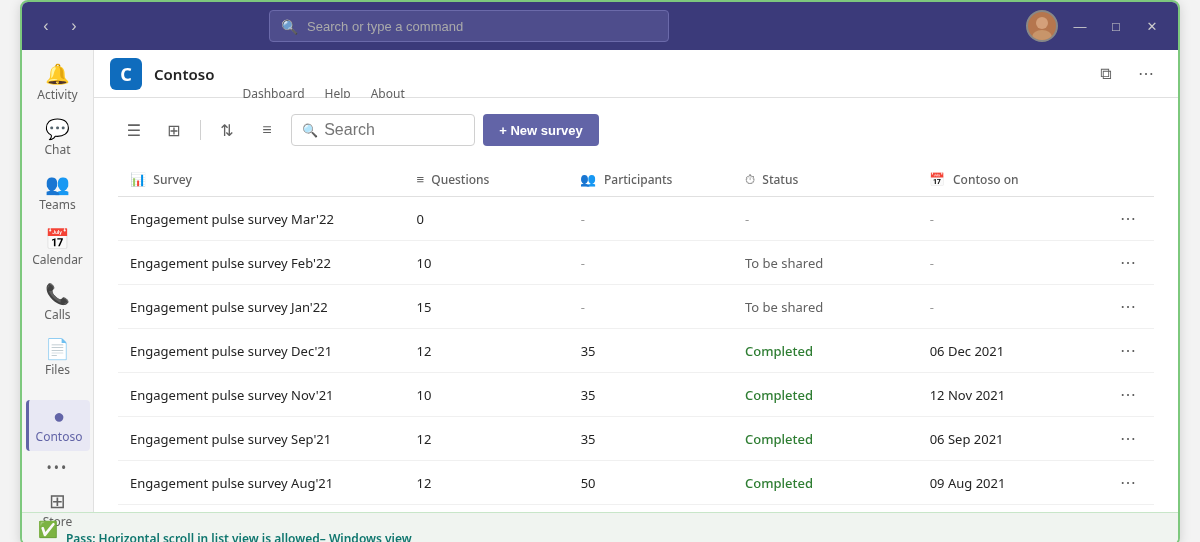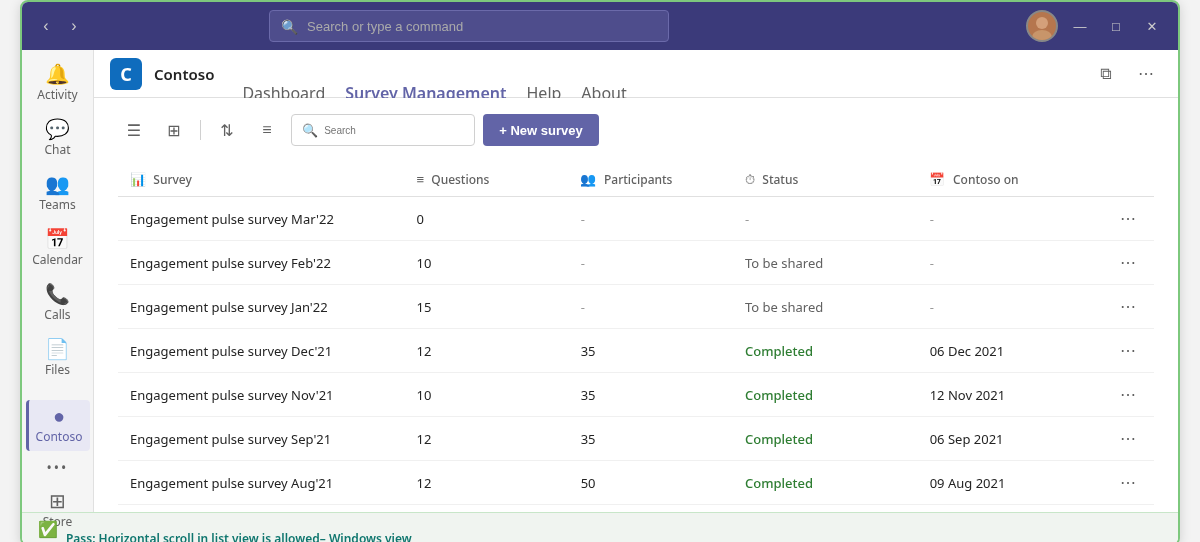--- a/index.html
+++ b/index.html
@@ -99,21 +99,21 @@
       gap: 4px;
     }
     .app-logo {
       width: 32px; height: 32px; background: #0f6cbd; border-radius: 6px;
       display: flex; align-items: center; justify-content: center; color: #fff; font-size: 18px; font-weight: bold; margin-right: 8px;
     }
     .app-name {
       font-size: 15px; font-weight: 600; color: #242424; margin-right: 16px;
     }
     .nav-link {
-      font-size: 16px; color: #616161; padding: 4px 8px; cursor: pointer; border-radius: 4px;
+      font-size: 12px; color: #616161; padding: 4px 8px; cursor: pointer; border-radius: 4px;
       text-decoration: none;
       margin-top: 39px;
     }
     .nav-link.active { color: #6264a7; font-weight: 600; border-bottom: 2px solid #6264a7; border-radius: 0; padding-bottom: 2px; }
     .nav-right { margin-left: auto; display: flex; gap: 8px; }
     .nav-icon-btn { background: none; border: none; cursor: pointer; color: #616161; font-size: 16px; width: 32px; height: 32px; display: flex; align-items: center; justify-content: center; border-radius: 4px; }
 
     
     .content-area {
       flex: 1;
@@ -127,21 +127,21 @@
       display: flex; align-items: center; margin-bottom: 16px;
     }
     .surveys-title { font-size: 18px; font-weight: 600; color: #242424; flex: 1; }
     .header-actions { display: flex; align-items: center; gap: 8px; }
     .view-btn { background: none; border: none; cursor: pointer; color: #616161; font-size: 16px; width: 32px; height: 32px; display: flex; align-items: center; justify-content: center; border-radius: 4px; }
     .divider-v { width: 1px; height: 20px; background: #d0d0d0; margin: 0 2px; }
     .search-input-wrap {
       border: 1px solid #d0d0d0; border-radius: 4px; display: flex; align-items: center;
       padding: 0 10px; height: 32px; gap: 6px; background: #fff;
     }
-    .search-input-wrap input { border: none; outline: none; font-size: 10px; color: #242424; width: 140px; }
+    .search-input-wrap input { border: none; outline: none; font-size: 16px; color: #242424; width: 140px; }
     .new-survey-btn {
       background: #6264a7; color: #fff; border: none; border-radius: 4px;
       padding: 0 16px; height: 32px; font-size: 13px; font-weight: 600; cursor: pointer;
       display: flex; align-items: center; gap: 6px; white-space: nowrap;
     }
 
     
     .surveys-table { width: 100%; border-collapse: collapse; }
     .surveys-table thead tr { border-bottom: 1px solid #e0e0e0; }
     .surveys-table th {
@@ -241,21 +241,20 @@
     </div>
 
     <div class="main-content">
 
       <div class="app-nav">
         <div class="app-logo">
           <span>C</span>
         </div>
         <span class="app-name">Contoso</span>
         <a class="nav-link">Dashboard</a>
-        <a class="nav-link active">Survey Management</a>
         <a class="nav-link">Help</a>
         <a class="nav-link">About</a>
         <div class="nav-right">
           <button class="nav-icon-btn" title="Open in browser">⧉</button>
           <button class="nav-icon-btn">⋯</button>
         </div>
       </div>
 
       <div class="content-area">
 

